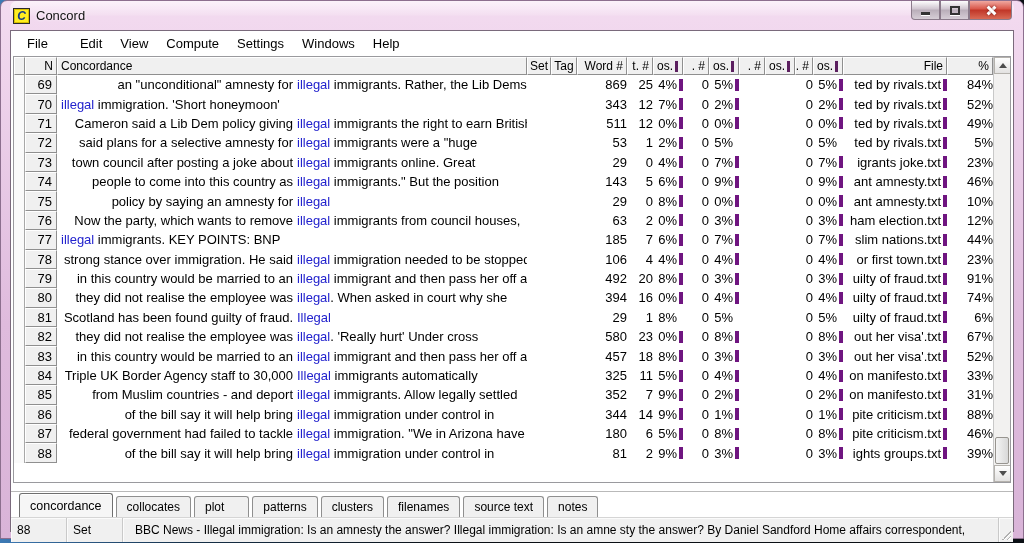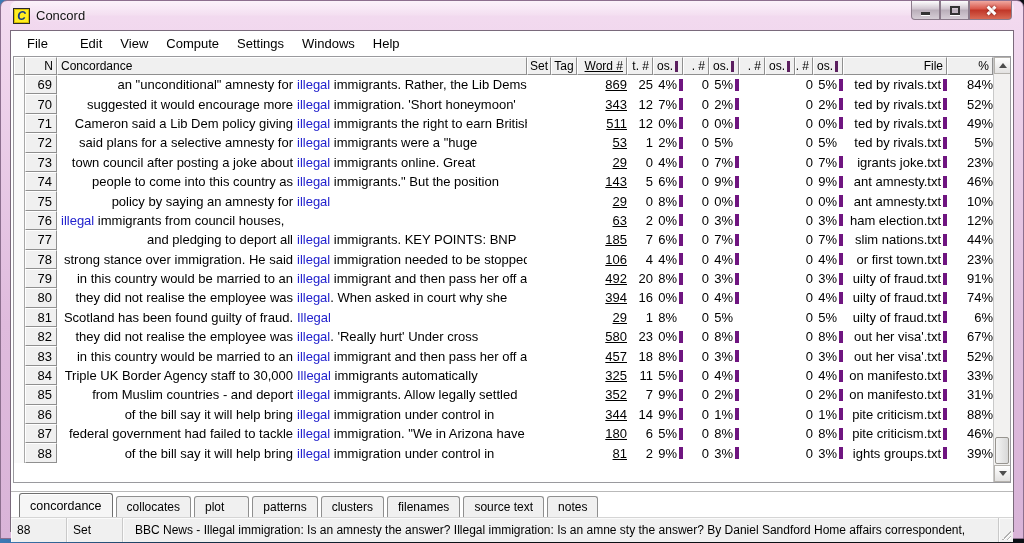--- a/index.html
+++ b/index.html
@@ -61,21 +61,21 @@
     align-items:center; height:100%; }
   .cell.r{ justify-content:flex-end; }
   
   .col-gutter{ flex:0 0 11px; }
   .gutter-cell{ background:#fafafa; border-right:1px solid #a8a8a8; }
   .col-n{ flex:0 0 32px; }
   .n-cell{ background:#f0f0f0; border:1px solid; border-color:#ffffff #8f8f8f #8f8f8f #ffffff;
     justify-content:flex-end; padding-right:4px; font-size:13px; }
   .col-conc{ flex:0 0 470px; }
   .col-set{ flex:0 0 24px; } .col-tag{ flex:0 0 26px; }
-  .col-word{ flex:0 0 50px;text-decoration:underline; }
+  .col-word{ flex:0 0 50px; }
   .col-num{ flex:0 0 26px; } .col-pos{ flex:0 0 30px; } .col-num2{ flex:0 0 18px; }
   .col-file{ flex:0 0 104px; } .col-pct{ flex:0 0 46px; }
   .conc-left{ flex:0 0 236px; text-align:right; justify-content:flex-end; }
   .conc-kw{ color:#2222cd; padding:0 0 0 4px; }
   .conc-right{ flex:1; }
   .posbar{ width:4px; height:12px; background:#6f1580; margin-left:2px; flex:0 0 auto; }
   
   .vscroll{ flex:0 0 17px; background:#f2f1f0; border-left:1px solid #c8c8c8; position:relative; }
   .sb-btn{ position:absolute; left:0; width:17px; height:17px; background:linear-gradient(to bottom,#fefefe,#e3e2e1);
     border:1px solid #b5b2ad; display:flex; align-items:center; justify-content:center; }
@@ -188,21 +188,21 @@
     <div class="cell col-pos r"></div>
     <div class="cell col-num2 r">0</div>
     <div class="cell col-pos r"><span>5%</span><span class="posbar" style="visibility: visible;"></span></div>
     <div class="cell col-file r"><span>ted by rivals.txt</span><span class="posbar" style="visibility: visible;"></span></div>
     <div class="cell col-pct r pad-r">84%</div>
   </div>
 
   <div class="data-row">
     <div class="cell col-gutter gutter-cell"></div>
     <div class="cell col-n n-cell">70</div>
-    <div class="cell col-conc"><span class="cell conc-left">suggested it would encourage more</span><span class="conc-kw">illegal</span><span class="cell conc-right"> immigration. 'Short honeymoon'</span></div>
+    <div class="cell col-conc"><span class="conc-kw">illegal</span><span class="cell conc-right"> immigration. 'Short honeymoon'</span></div>
     <div class="cell col-set"></div>
     <div class="cell col-tag"></div>
     <div class="cell col-word r pad-r">343</div>
     <div class="cell col-num r">12</div>
     <div class="cell col-pos r"><span>7%</span><span class="posbar" style="visibility: visible;"></span></div>
     <div class="cell col-num r">0</div>
     <div class="cell col-pos r"><span>2%</span><span class="posbar" style="visibility: visible;"></span></div>
     <div class="cell col-num r"></div>
     <div class="cell col-pos r"></div>
     <div class="cell col-num2 r">0</div>
@@ -302,40 +302,40 @@
     <div class="cell col-pos r"></div>
     <div class="cell col-num2 r">0</div>
     <div class="cell col-pos r"><span>0%</span><span class="posbar" style="visibility: visible;"></span></div>
     <div class="cell col-file r"><span>ant amnesty.txt</span><span class="posbar" style="visibility: visible;"></span></div>
     <div class="cell col-pct r pad-r">10%</div>
   </div>
 
   <div class="data-row">
     <div class="cell col-gutter gutter-cell"></div>
     <div class="cell col-n n-cell">76</div>
-    <div class="cell col-conc"><span class="conc-kw">illegal</span><span class="cell conc-right"> immigrants from council houses,</span></div>
+    <div class="cell col-conc"><span class="cell conc-left">Now the party, which wants to remove</span><span class="conc-kw">illegal</span><span class="cell conc-right"> immigrants from council houses,</span></div>
     <div class="cell col-set"></div>
     <div class="cell col-tag"></div>
     <div class="cell col-word r pad-r">63</div>
     <div class="cell col-num r">2</div>
     <div class="cell col-pos r"><span>0%</span><span class="posbar" style="visibility: visible;"></span></div>
     <div class="cell col-num r">0</div>
     <div class="cell col-pos r"><span>3%</span><span class="posbar" style="visibility: visible;"></span></div>
     <div class="cell col-num r"></div>
     <div class="cell col-pos r"></div>
     <div class="cell col-num2 r">0</div>
     <div class="cell col-pos r"><span>3%</span><span class="posbar" style="visibility: visible;"></span></div>
     <div class="cell col-file r"><span>ham election.txt</span><span class="posbar" style="visibility: visible;"></span></div>
     <div class="cell col-pct r pad-r">12%</div>
   </div>
 
   <div class="data-row">
     <div class="cell col-gutter gutter-cell"></div>
     <div class="cell col-n n-cell">77</div>
-    <div class="cell col-conc"><span class="cell conc-left">and pledging to deport all</span><span class="conc-kw">illegal</span><span class="cell conc-right"> immigrants. KEY POINTS: BNP</span></div>
+    <div class="cell col-conc"><span class="conc-kw">illegal</span><span class="cell conc-right"> immigrants. KEY POINTS: BNP</span></div>
     <div class="cell col-set"></div>
     <div class="cell col-tag"></div>
     <div class="cell col-word r pad-r">185</div>
     <div class="cell col-num r">7</div>
     <div class="cell col-pos r"><span>6%</span><span class="posbar" style="visibility: visible;"></span></div>
     <div class="cell col-num r">0</div>
     <div class="cell col-pos r"><span>7%</span><span class="posbar" style="visibility: visible;"></span></div>
     <div class="cell col-num r"></div>
     <div class="cell col-pos r"></div>
     <div class="cell col-num2 r">0</div>

